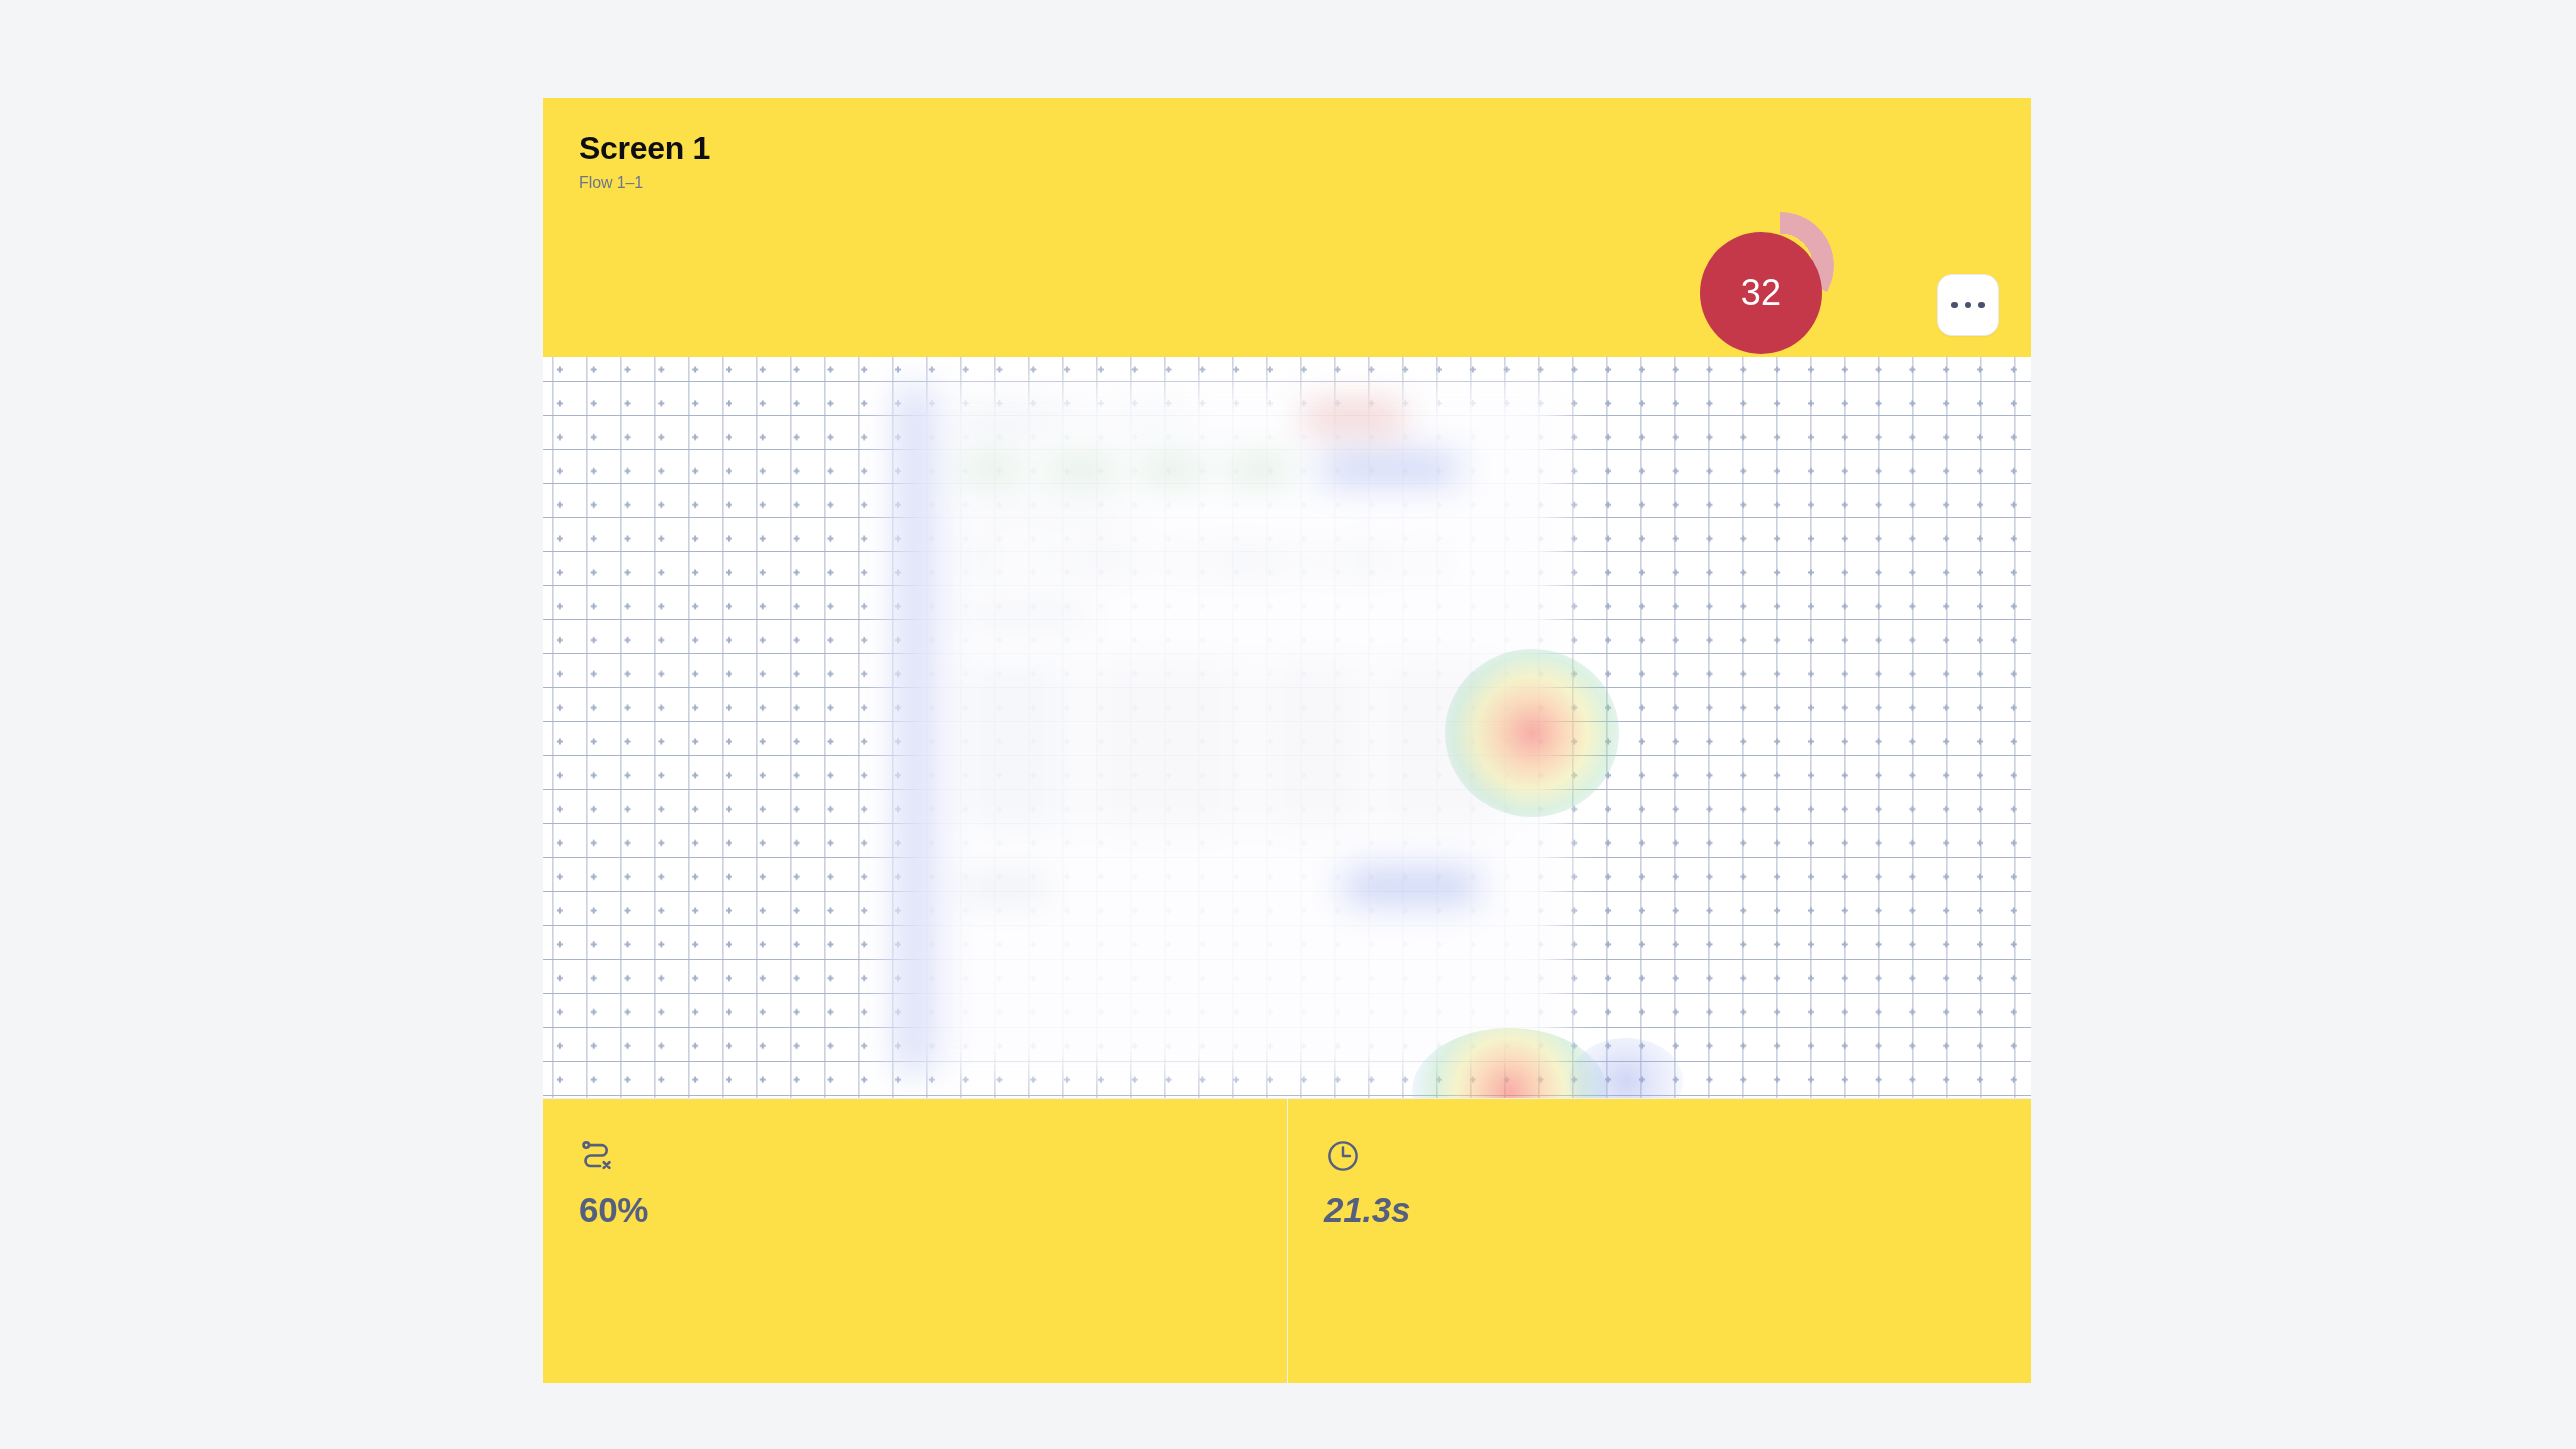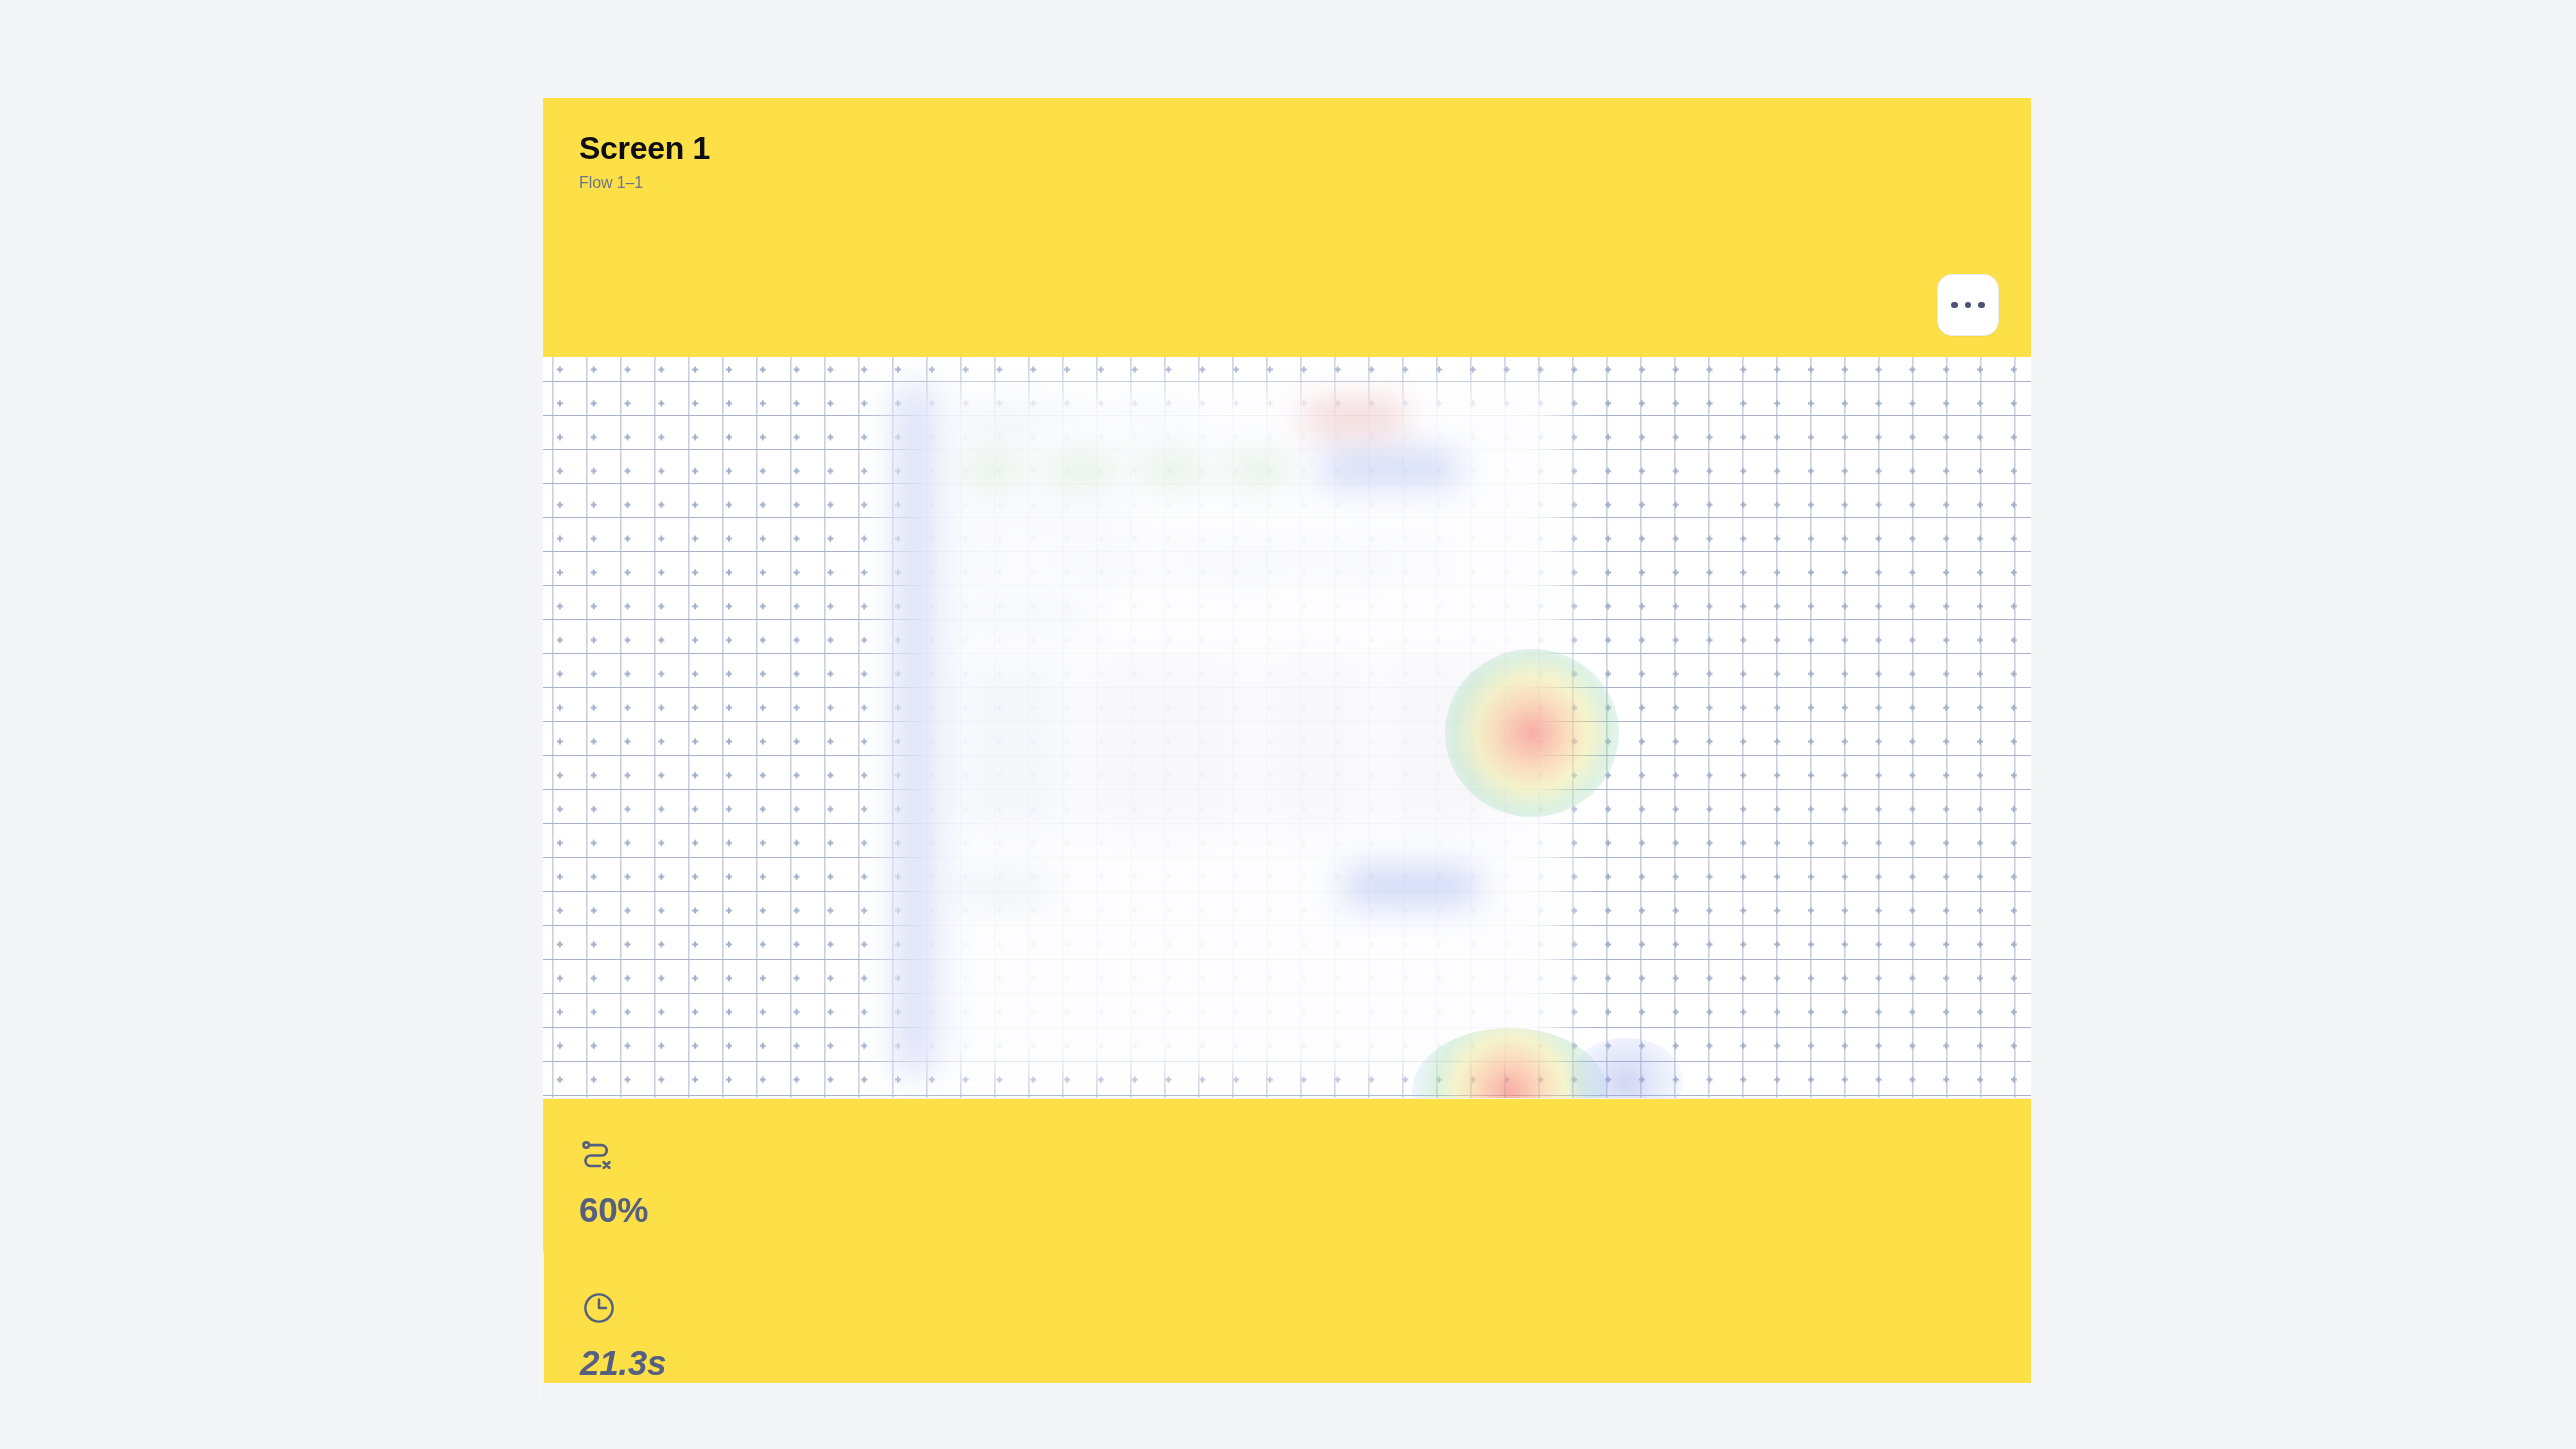--- a/index.html
+++ b/index.html
@@ -129,21 +129,20 @@
       rgba(200,210,245,0) 100%);
   }
 
   
   .stats{
     position:absolute;left:0;top:1000px;
     width:1488px;height:286px;
     border-top:1.3px solid #eef0f4;
     box-sizing:border-box;
     display:flex;
-    flex-direction:column;
   }
   .stat-col{
     box-sizing:border-box;
     padding:38px 36px 0 36px;
     flex:0 0 50%;
   }
   .stat-col.right{border-left:1.3px solid #eef0f4;flex:0 0 50%;font-style:italic;}
   .stat-icon{height:38px;margin-bottom:17.4px;}
   .stat-value{
     font-size:35px;font-weight:700;color:#555f80;
@@ -160,20 +159,26 @@
 
 <div class="card">
 
   <div class="card-header">
 
     <div class="title-block">
       <div class="screen-title">Screen 1</div>
       <div class="flow-sub">Flow 1–1</div>
     </div>
 
+    <div class="score-wrap">
+      <div class="score-arc"></div>
+      <div class="score-circle" id="score-circle" style="background: rgb(196, 56, 74);">
+        <span class="score-value">32</span>
+      </div>
+    </div>
 
     <div class="more-btn">
       <i></i>
       <i></i>
       <i></i>
     </div>
   </div>
 
   <div class="preview-band">
 

